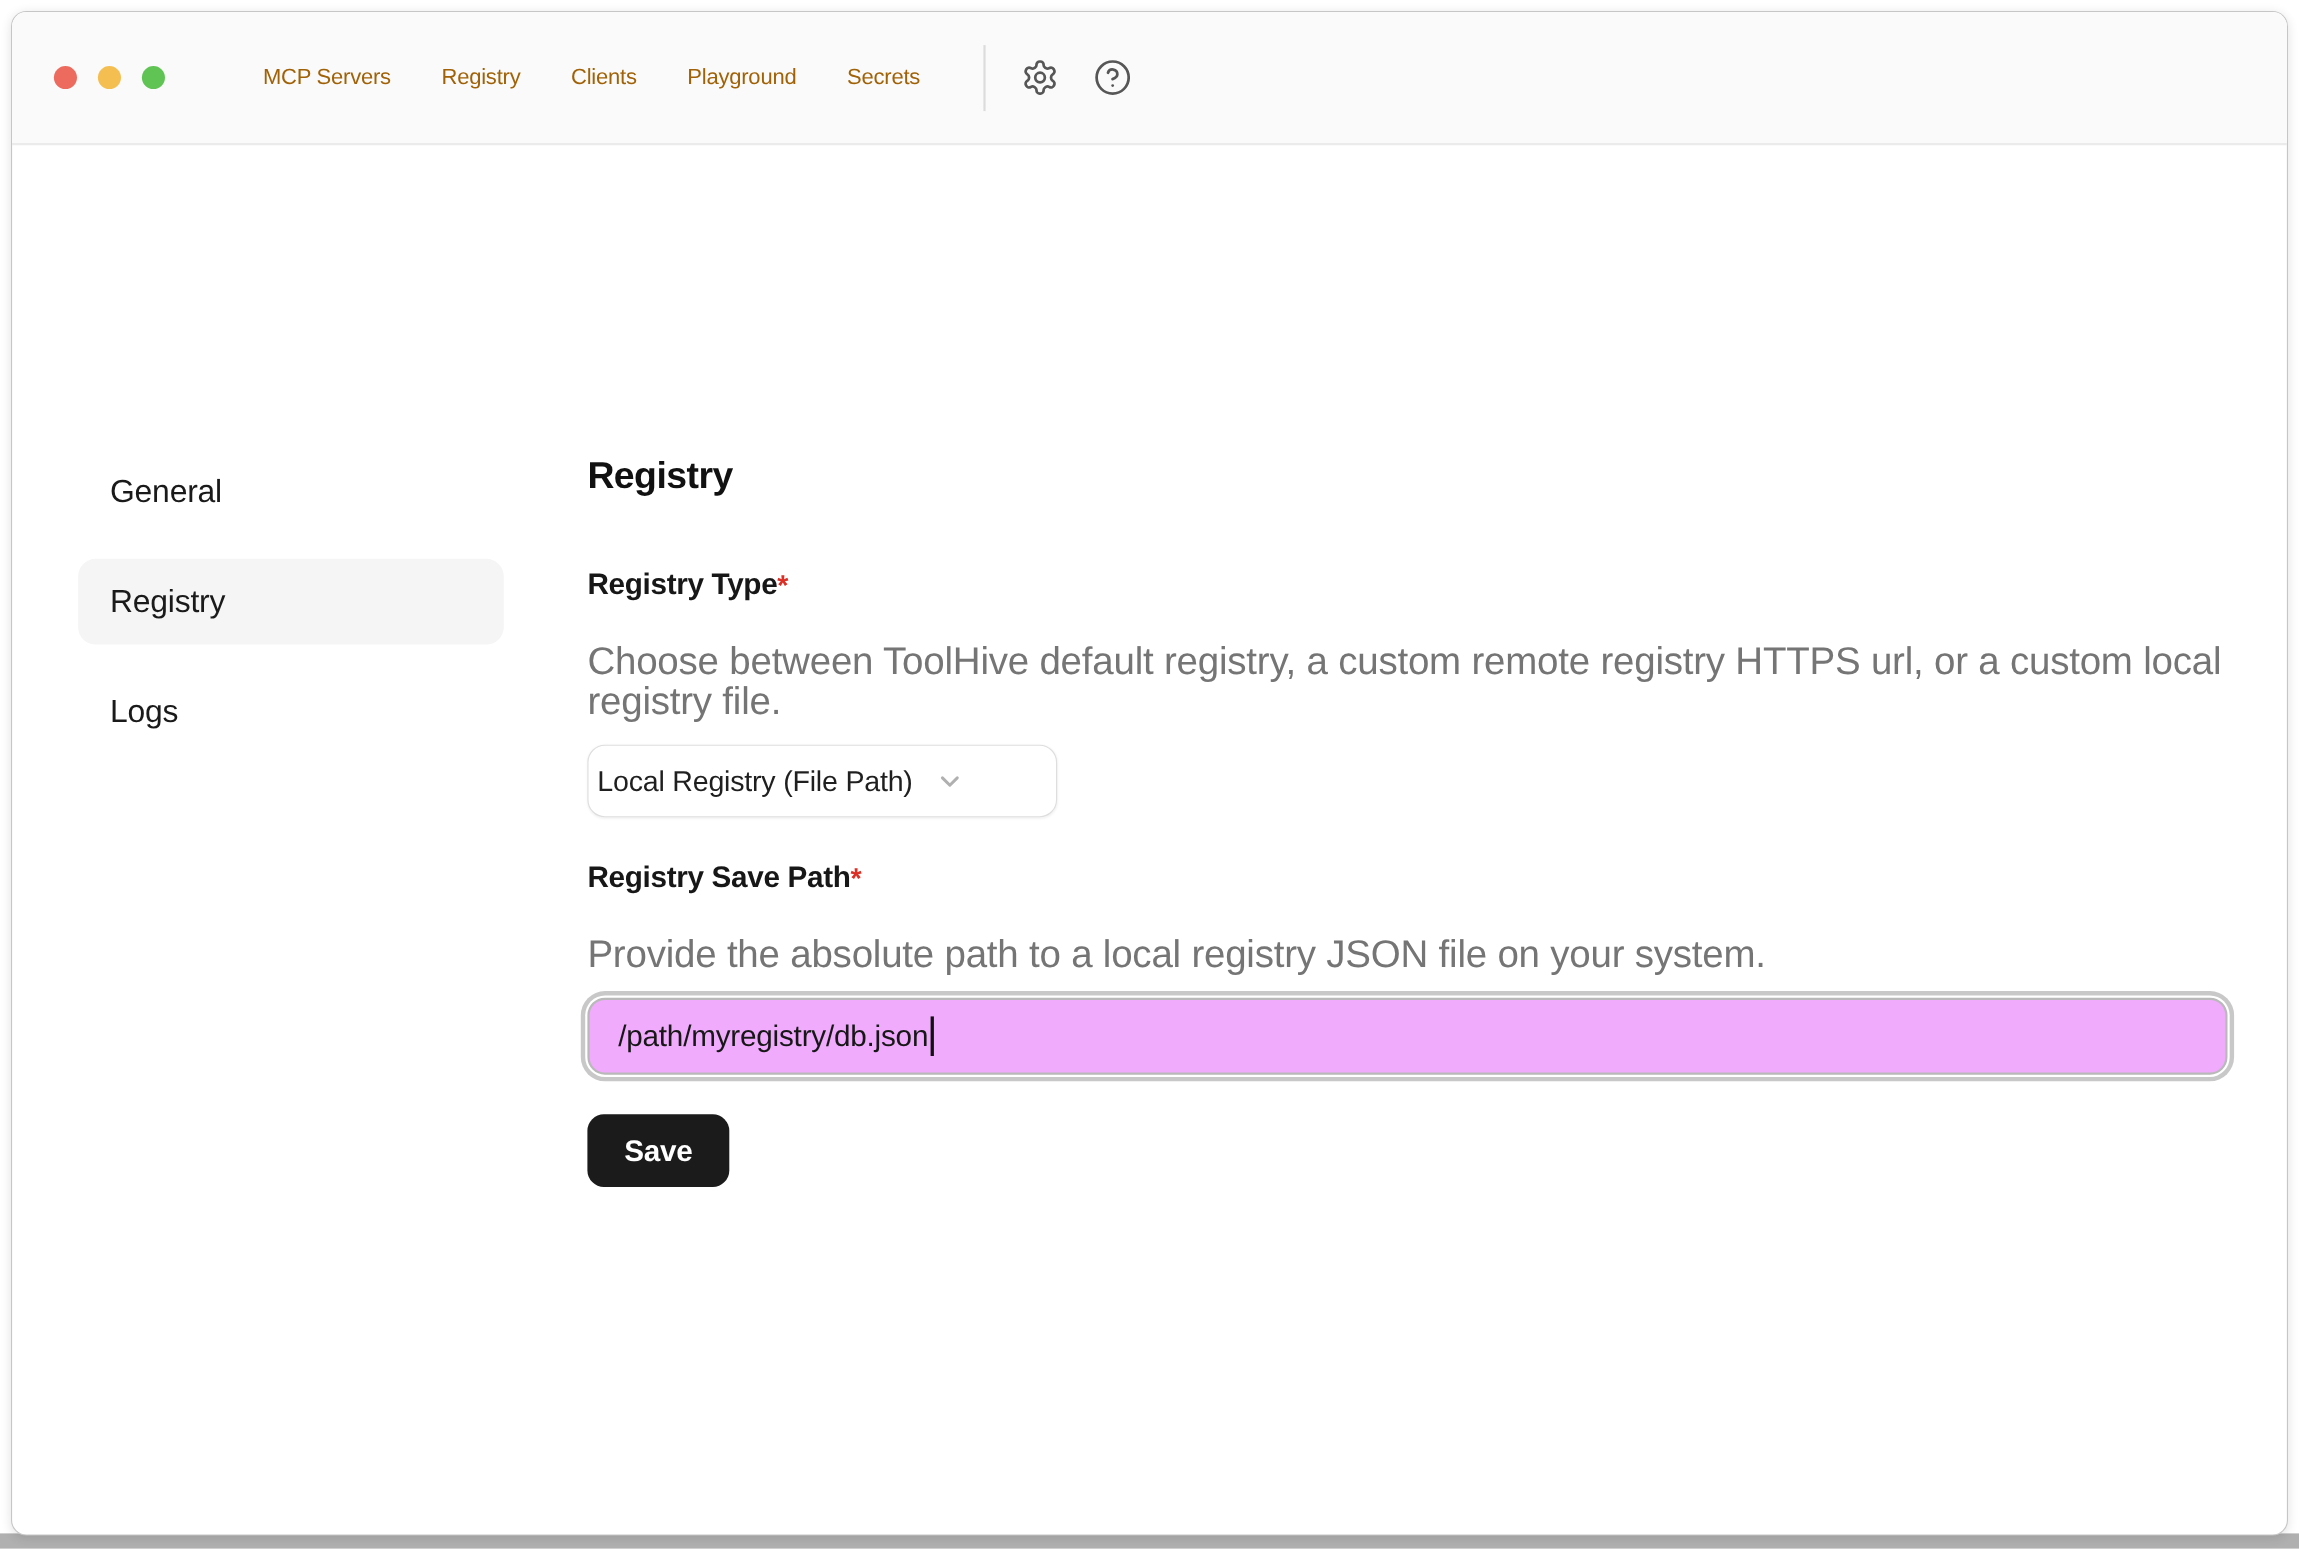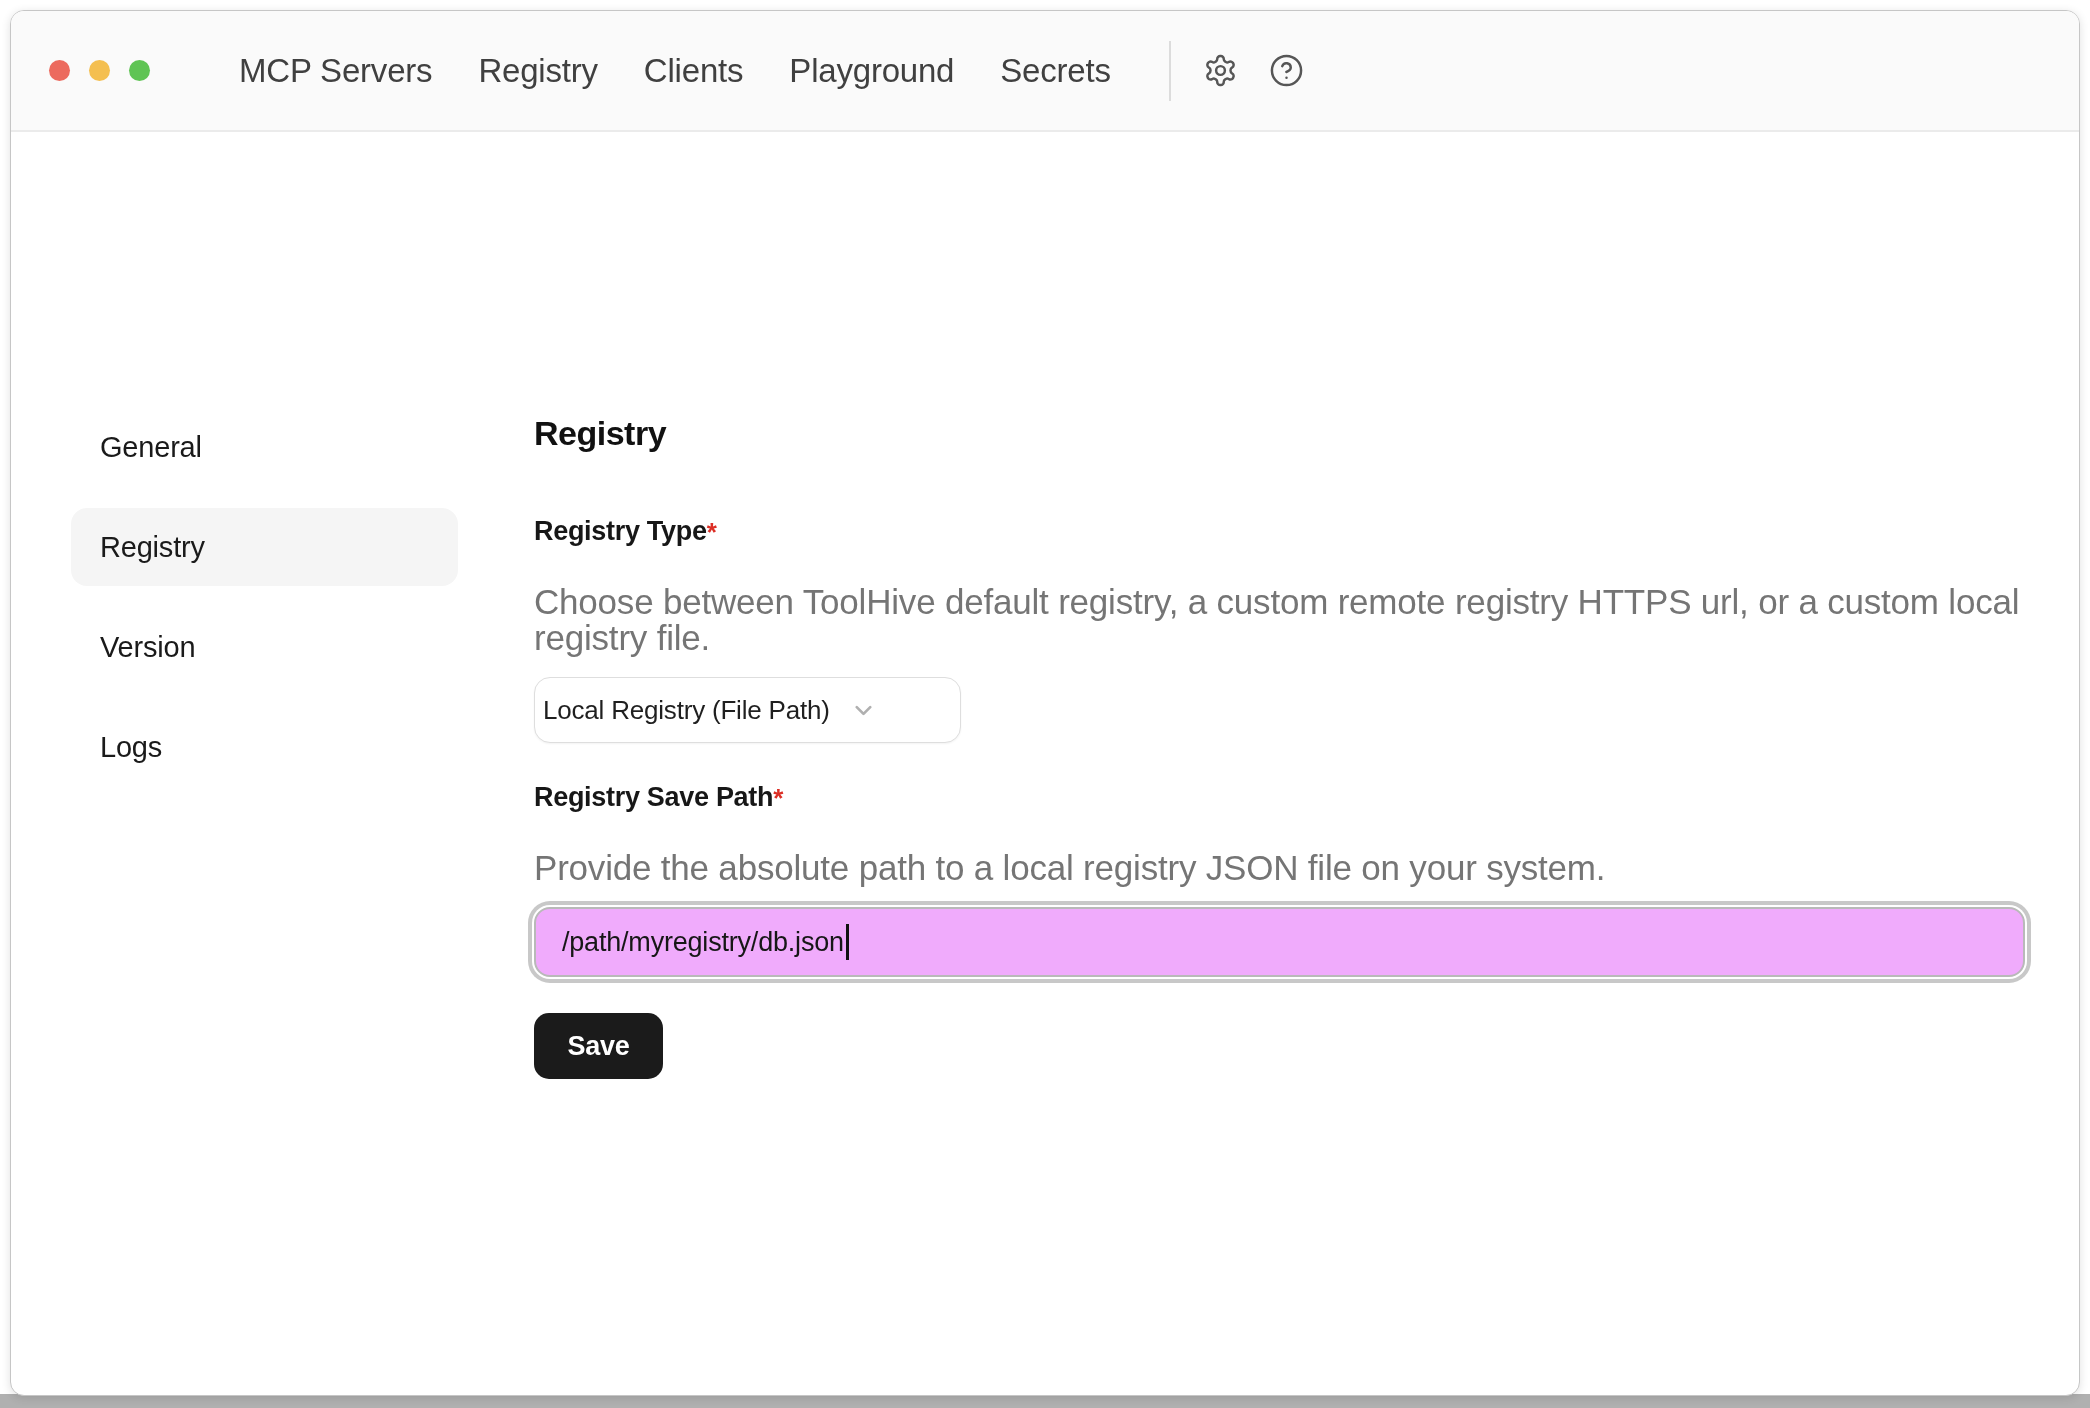--- a/index.html
+++ b/index.html
@@ -29,21 +29,21 @@
     border-bottom:2px solid #ebebeb;
     display:flex; align-items:center;
   }
   .traffic { display:flex; align-items:center; gap:19px; margin-left:38px; }
   .tl { width:21px; height:21px; border-radius:50%; display:inline-block; }
   .tl-close    { background:#ec6a5e; }
   .tl-minimize { background:#f4bf50; }
   .tl-zoom     { background:#5fc454; }
   .nav { display:flex; align-items:center; gap:46px; margin-left:89px; }
   .nav-item {
-    font-size:33px; color:#404040; cursor:default; white-space:nowrap;
+    font-size:20px; color:#a16207; cursor:default; white-space:nowrap;
   }
   .topbar-divider {
     width:2px; height:60px; background:#dcdcdc; margin-left:58px;
   }
   .topbar-icons { display:flex; align-items:center; gap:31px; margin-left:32px; }
   .icon-btn { width:35px; height:35px; display:flex; align-items:center; justify-content:center; }
   .icon-btn svg { width:35px; height:35px; stroke:#565656; fill:none; stroke-width:1.7; stroke-linecap:round; stroke-linejoin:round; }
   
   .content { position:relative; width:100%; height:100%; }
   .page-title {
@@ -150,21 +150,20 @@
         </svg>
       </span>
     </div>
   </div>
 
   <div class="content">
 
     <div class="sidebar">
       <div class="side-item">General</div>
       <div class="side-item selected">Registry</div>
-      <div class="side-item">Version</div>
       <div class="side-item">Logs</div>
     </div>
 
     <div class="main">
       <h2 class="section-heading">Registry</h2>
 
       <div class="field-label lbl-1">
         <span>Registry Type</span>
         <span class="req">*</span>
       </div>

